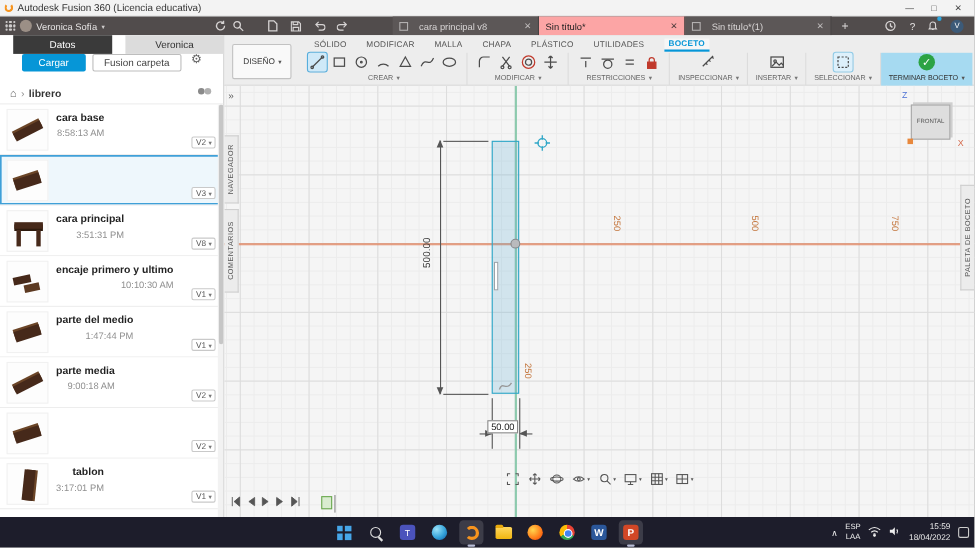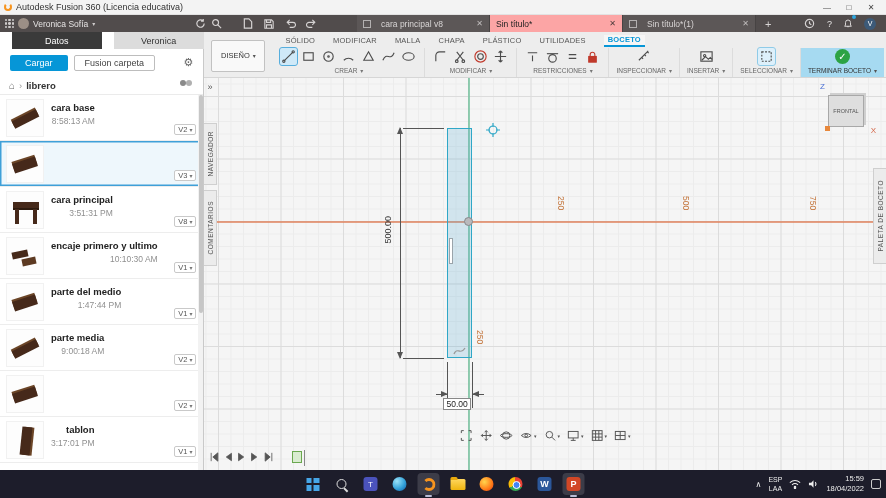--- a/index.html
+++ b/index.html
@@ -40,21 +40,21 @@
                display:flex; align-items:center; justify-content:center; }
 
   
   .bodyrow { display:flex; height:438px; }
 
   
   .datapanel { width:232px; background:#fff; border-right:1px solid #c9c9c9; display:flex; flex-direction:column; position:relative; }
   .dp-tabs { height:17px; display:flex; font-size:9px; }
   .dp-tab { flex:1; display:flex; align-items:center; justify-content:center; background:#dcdcdc; color:#333;margin-left:12px; }
   .dp-tab.active { background:#3a3a3a; color:#fff; }
-  .dp-actions { height:27px; display:flex; align-items:center; gap:6px; padding:0 10px; }
+  .dp-actions { height:27px; display:flex; align-items:flex-start; gap:6px; padding:0 20px; }
   .btn-blue { background:#0696d7; color:#fff; font-size:9px; padding:3px 15px; border-radius:2px; border:none; }
   .btn-white { background:#fff; color:#444; font-size:9px; padding:2px 10px; border-radius:2px; border:1px solid #bdbdbd; }
   .gear { margin-left:auto; color:#666; font-size:11px; line-height:1; }
   .dp-breadcrumb { height:19px; display:flex; align-items:center; gap:4px; padding:0 9px; font-size:9.5px;
                    color:#333; border-bottom:1px solid #ebebeb; }
   .bc-home { color:#666; font-size:10px; }
   .bc-name { font-weight:bold; }
   .people-ic { margin-left:auto; position:relative; width:14px; height:10px; }
   .people-ic i { position:absolute; width:6px; height:6px; border-radius:50%; background:#8a8a8a; top:0; }
   .people-ic i:first-child { left:0; } .people-ic i:last-child { left:6px; background:#b0b0b0; }
@@ -117,21 +117,21 @@
   .profile { position:absolute; left:243px; top:50px; width:25px; height:230px;
              background:rgba(80,170,210,.22); border:1.5px solid #2fa7c7; }
   .sel-seg { position:absolute; left:245px; top:160px; width:4px; height:26px; background:#fff; border:1px solid #9aa4aa; }
   .origin-pt { position:absolute; left:260px; top:139px; width:9px; height:9px; border-radius:50%;
                background:#b9babd; border:1px solid #87898c; }
   .vlabel { writing-mode:vertical-rl; font-size:8.5px; color:#c4763d; position:absolute; }
   .vlabel.flip { transform:rotate(180deg); color:#333; font-size:9px; }
   .dimline-v { position:absolute; left:196px; top:50px; width:1px; height:230px; background:#555; }
   .ext { position:absolute; background:#555; }
   .arrow { position:absolute; width:0; height:0; }
-  .dim-h-label { position:absolute; left:239px; top:320px; font-size:8.5px; color:#222; background:#fff;
+  .dim-h-label { position:absolute; left:239px; top:304px; font-size:8.5px; color:#222; background:#fff;
                  border:1px solid #888; padding:0 2px; }
   .glyph-gray { position:absolute; color:#999; }
 
   .side-tab { position:absolute; background:#ececec; border:1px solid #cfcfcf; display:flex;
               align-items:center; justify-content:center; }
   .side-tab span { writing-mode:vertical-rl; transform:rotate(180deg); font-size:6.5px; color:#555; letter-spacing:.5px; }
   .side-tab.left { left:0; width:13px; border-left:none; }
   .side-tab.right { right:0; width:13px; border-right:none; }
   .panel-toggle { position:absolute; left:3px; top:4px; font-size:9px; color:#555; }
 

